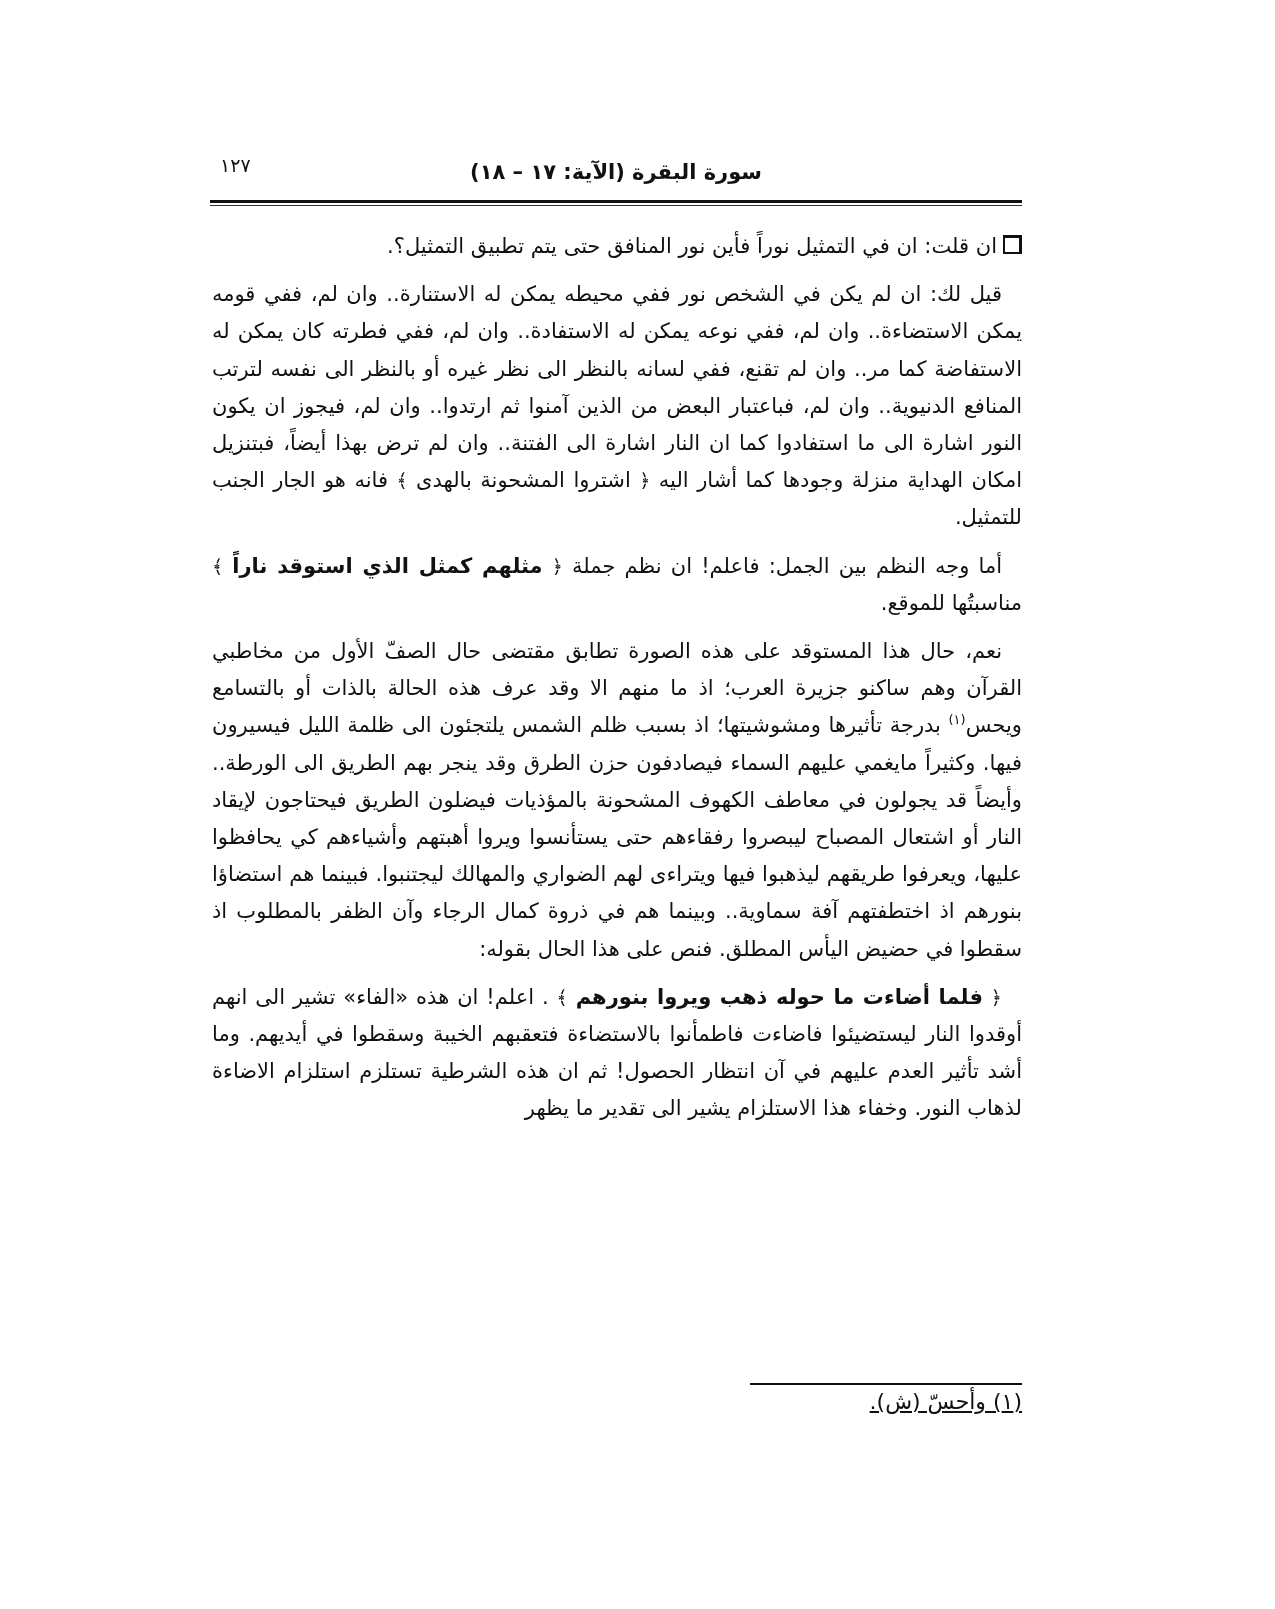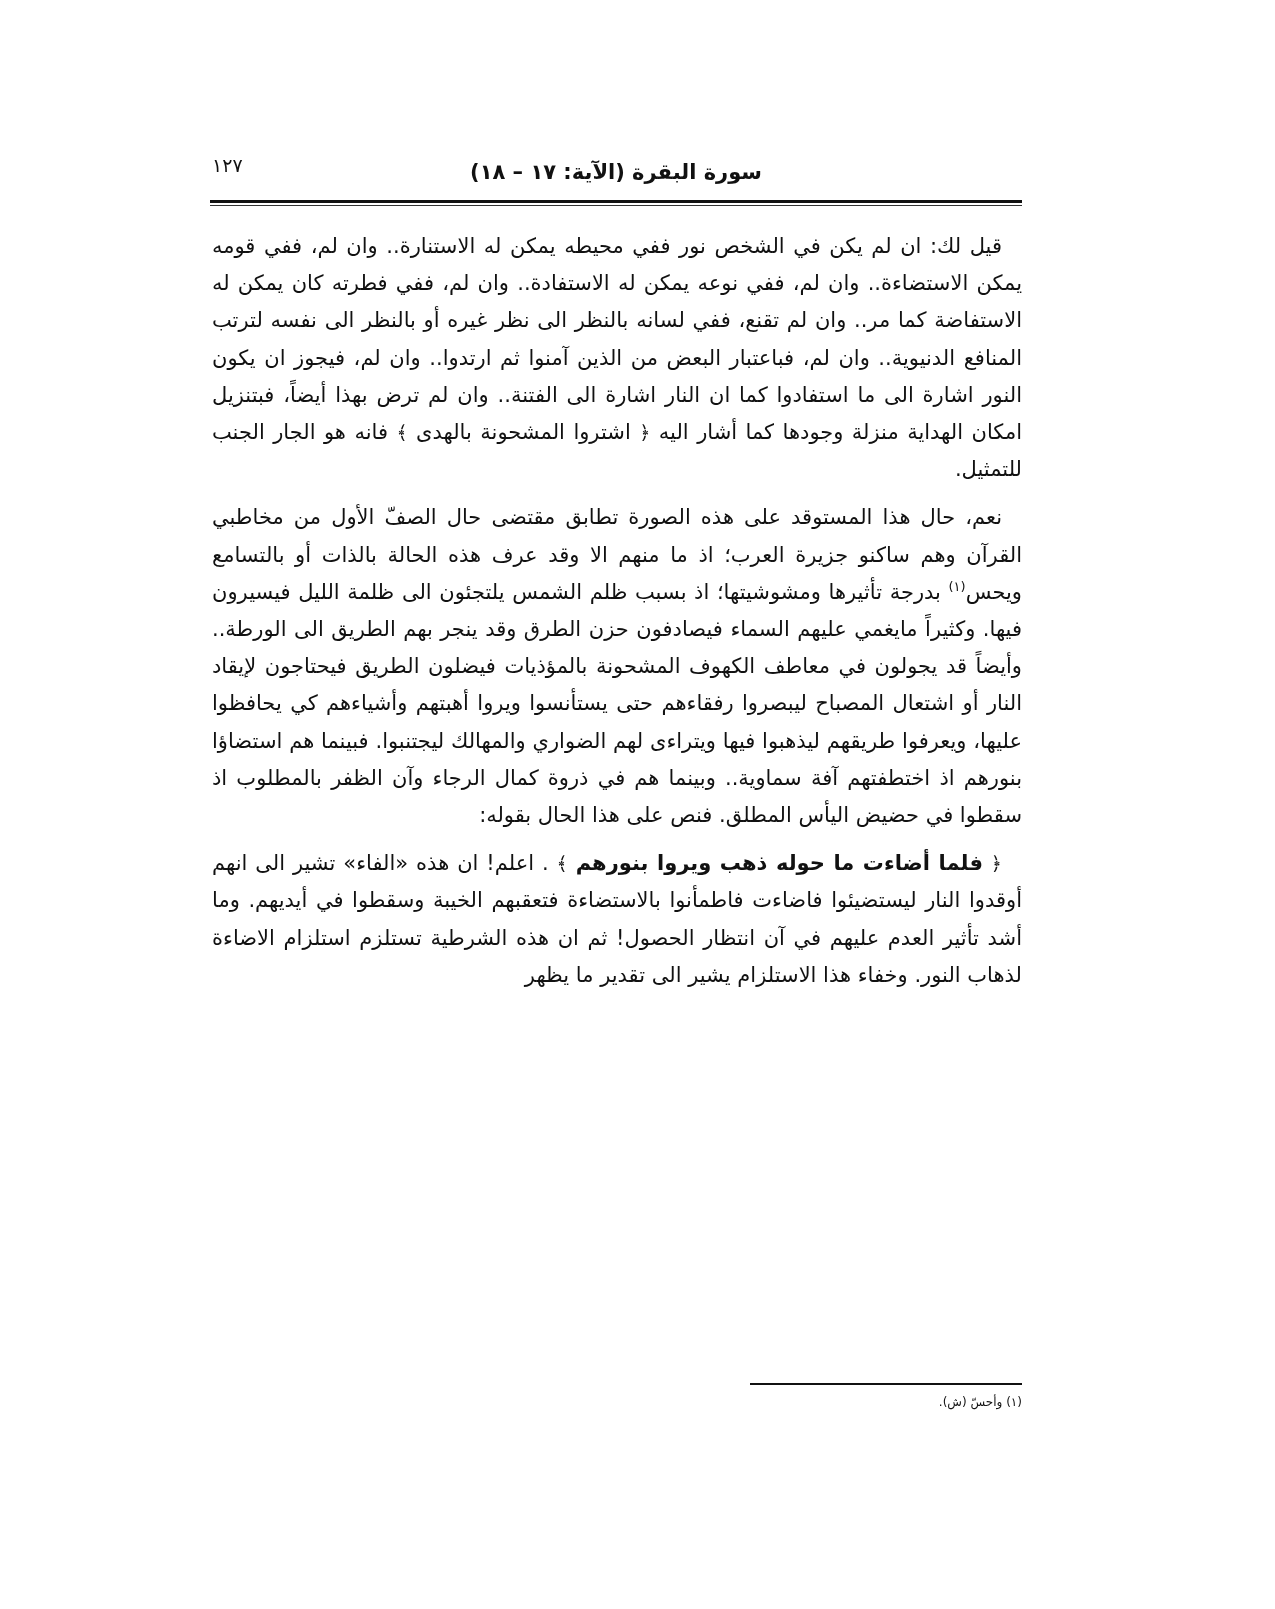--- a/index.html
+++ b/index.html
@@ -16,21 +16,21 @@
       font-family: "DejaVu Sans", "Liberation Sans", sans-serif;
     }
     .page {
       position: absolute;
       left: 210px;
       top: 150px;
       width: 812px;
     }
     .page-number {
       position: absolute;
-      left: 2px;
+      left: 10px;
       top: 4px;
       font-size: 19px;
       direction: rtl;
       unicode-bidi: isolate;
       letter-spacing: 1px;
     }
     .running-head {
       position: absolute;
       left: 0;
       right: 0;
@@ -98,47 +98,58 @@
       position: absolute;
       right: 0;
       top: 1233px;
       width: 272px;
       border-top: 2px solid #111;
     }
     .footnote {
       position: absolute;
       right: 0;
       top: 1238px;
-      font-size: 12px;
+      font-size: 22px;
       line-height: 28px;
       direction: rtl;
       text-align: right;
+      text-decoration: underline;
     }
   </style>
 </head>
 <body>
 
 <div class="page">
 
   <div class="page-number">١٢٧</div>
   <div class="running-head">سورة البقرة (الآية: ١٧ – ١٨)</div>
   <div class="header-rule"></div>
   <div class="header-rule-2"></div>
 
   <div class="body-text">
 
+    <p>
+      <span class="qbox"></span><span>ان قلت: ان في التمثيل نوراً فأين نور المنافق حتى يتم تطبيق التمثيل؟.</span>
+    </p>
 
     <p class="indent">
       <span>قيل لك: ان لم يكن في الشخص نور ففي محيطه يمكن له الاستنارة.. وان لم، ففي قومه يمكن الاستضاءة.. وان لم، ففي نوعه يمكن له الاستفادة.. وان لم، ففي فطرته كان يمكن له الاستفاضة كما مر.. وان لم تقنع، ففي لسانه بالنظر الى نظر غيره أو بالنظر الى نفسه لترتب المنافع الدنيوية.. وان لم، فباعتبار البعض من الذين آمنوا ثم ارتدوا.. وان لم، فيجوز ان يكون النور اشارة الى ما استفادوا كما ان النار اشارة الى الفتنة.. وان لم ترض بهذا أيضاً، فبتنزيل امكان الهداية منزلة وجودها كما أشار اليه</span>
       <span class="orn">﴿</span>
       <span>اشتروا المشحونة بالهدى</span>
       <span class="orn">﴾</span>
       <span>فانه هو الجار الجنب للتمثيل.</span>
     </p>
 
+    <p class="indent">
+      <span>أما وجه النظم بين الجمل: فاعلم! ان نظم جملة</span>
+      <span class="orn">﴿</span>
+      <span class="bold">مثلهم كمثل الذي استوقد ناراً</span>
+      <span class="orn">﴾</span>
+      <span>مناسبتُها للموقع.</span>
+    </p>
 
     <p class="indent">
       <span>نعم، حال هذا المستوقد على هذه الصورة تطابق مقتضى حال الصفّ الأول من مخاطبي القرآن وهم ساكنو جزيرة العرب؛ اذ ما منهم الا وقد عرف هذه الحالة بالذات أو بالتسامع ويحس</span><sup class="fn">(١)</sup>
       <span>بدرجة تأثيرها ومشوشيتها؛ اذ بسبب ظلم الشمس يلتجئون الى ظلمة الليل فيسيرون فيها. وكثيراً مايغمي عليهم السماء فيصادفون حزن الطرق وقد ينجر بهم الطريق الى الورطة.. وأيضاً قد يجولون في معاطف الكهوف المشحونة بالمؤذيات فيضلون الطريق فيحتاجون لإيقاد النار أو اشتعال المصباح ليبصروا رفقاءهم حتى يستأنسوا ويروا أهبتهم وأشياءهم كي يحافظوا عليها، ويعرفوا طريقهم ليذهبوا فيها ويتراءى لهم الضواري والمهالك ليجتنبوا. فبينما هم استضاؤا بنورهم اذ اختطفتهم آفة سماوية.. وبينما هم في ذروة كمال الرجاء وآن الظفر بالمطلوب اذ سقطوا في حضيض اليأس المطلق. فنص على هذا الحال بقوله:</span>
     </p>
 
     <p class="indent">
       <span class="orn">﴿</span>
       <span class="bold">فلما أضاءت ما حوله ذهب ويروا بنورهم</span>
       <span class="orn">﴾</span>

